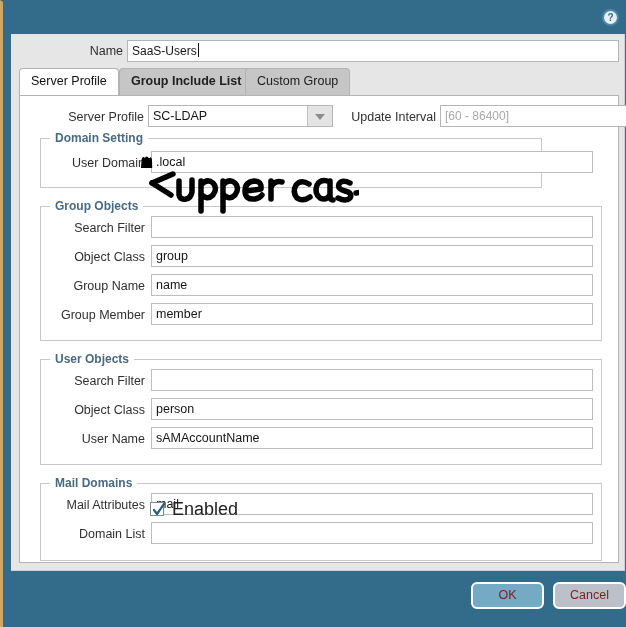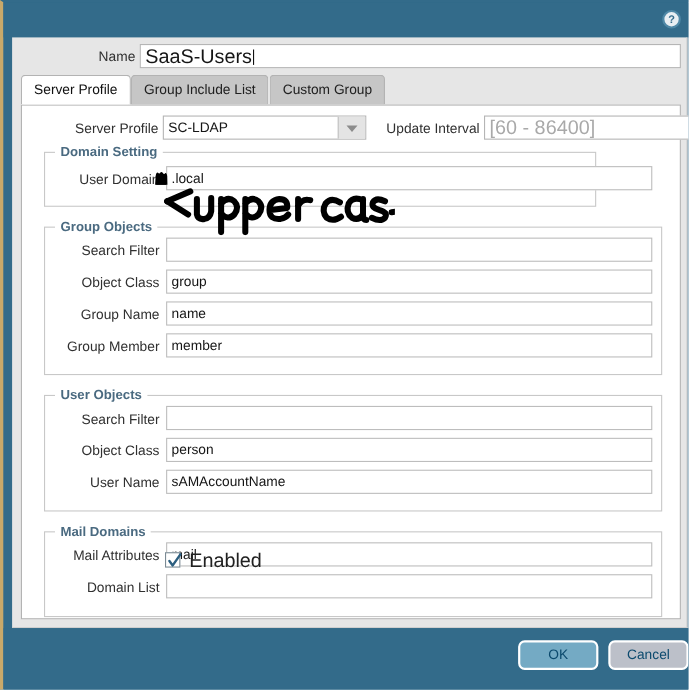--- a/index.html
+++ b/index.html
@@ -84,21 +84,21 @@
     left: 0;
     top: 0;
     width: 112px;
   }
   .txt {
     position: absolute;
     box-sizing: border-box;
     background: #ffffff;
     border: 1px solid #b5b5b5;
     font-family: "Liberation Sans", sans-serif;
-    font-size: 18px;
+    font-size: 12px;
     color: #151515;
     padding: 0 4px;
     height: 22px;
     line-height: 20px;
     outline: none;
   }
   .name-input {
     left: 116px;
     top: 0;
     width: 492px;
@@ -272,21 +272,21 @@
     background: #336b8a;
   }
   .btn {
     position: absolute;
     top: 11px;
     height: 27px;
     box-sizing: border-box;
     border: 2px solid #ffffff;
     border-radius: 6px;
     font-size: 12.5px;
-    color: #0c4a6e;
+    color: #7f1d1d;
     line-height: 23px;
     text-align: center;
     cursor: pointer;
   }
   .btn-ok {
     right: 85px;
     width: 73px;
     background: #74aac4;
   }
   .btn-cancel {
@@ -331,21 +331,21 @@
 
   <div class="content">
 
     <div class="name-row">
       <div class="lbl name-lbl">Name</div>
       <div class="txt name-input"><span>SaaS-Users</span><span class="caret"></span></div>
     </div>
 
     <div class="tabstrip">
       <div class="tab active" style="left:0px;">Server Profile</div>
-      <div class="tab" style="left:100px;">Group Include List</div>
+      <div class="tab" style="left:100px;font-weight:bold;">Group Include List</div>
       <div class="tab" style="left:226px;">Custom Group</div>
     </div>
 
     <div class="tabpanel">
 
       <div class="lbl prof-lbl">Server Profile</div>
       <div class="select">
         <span>SC-LDAP</span>
         <span class="arrowbox"></span>
       </div>

